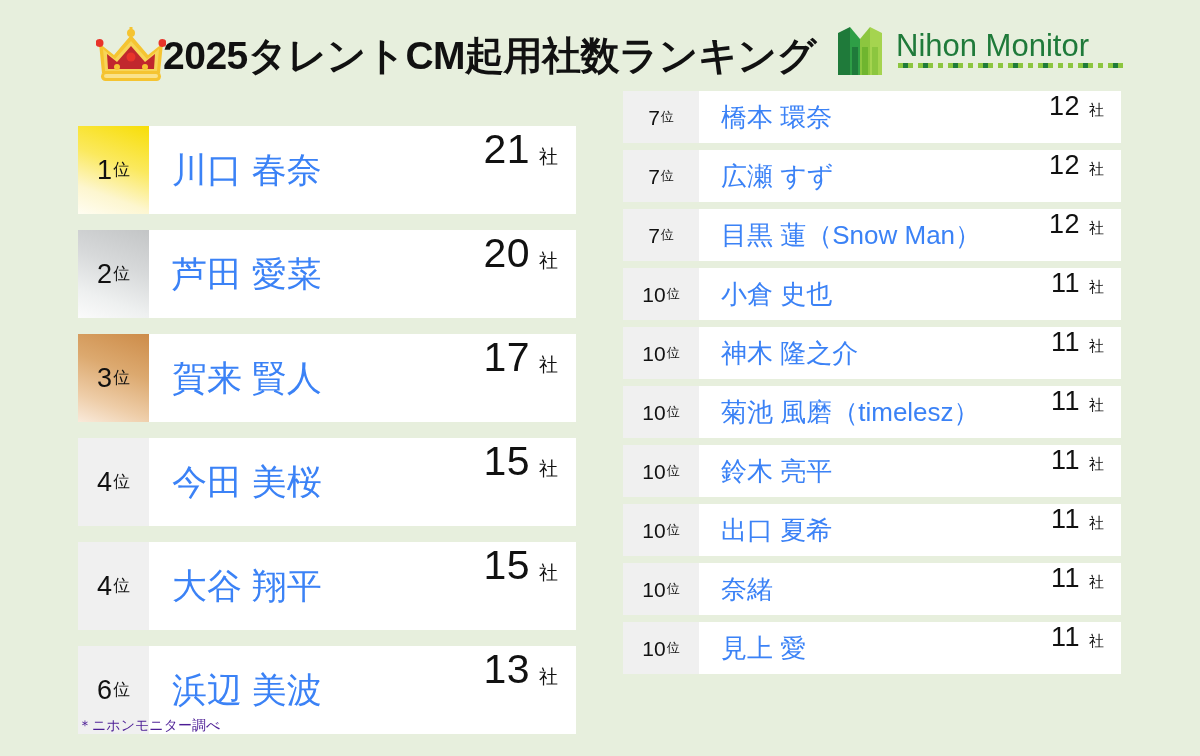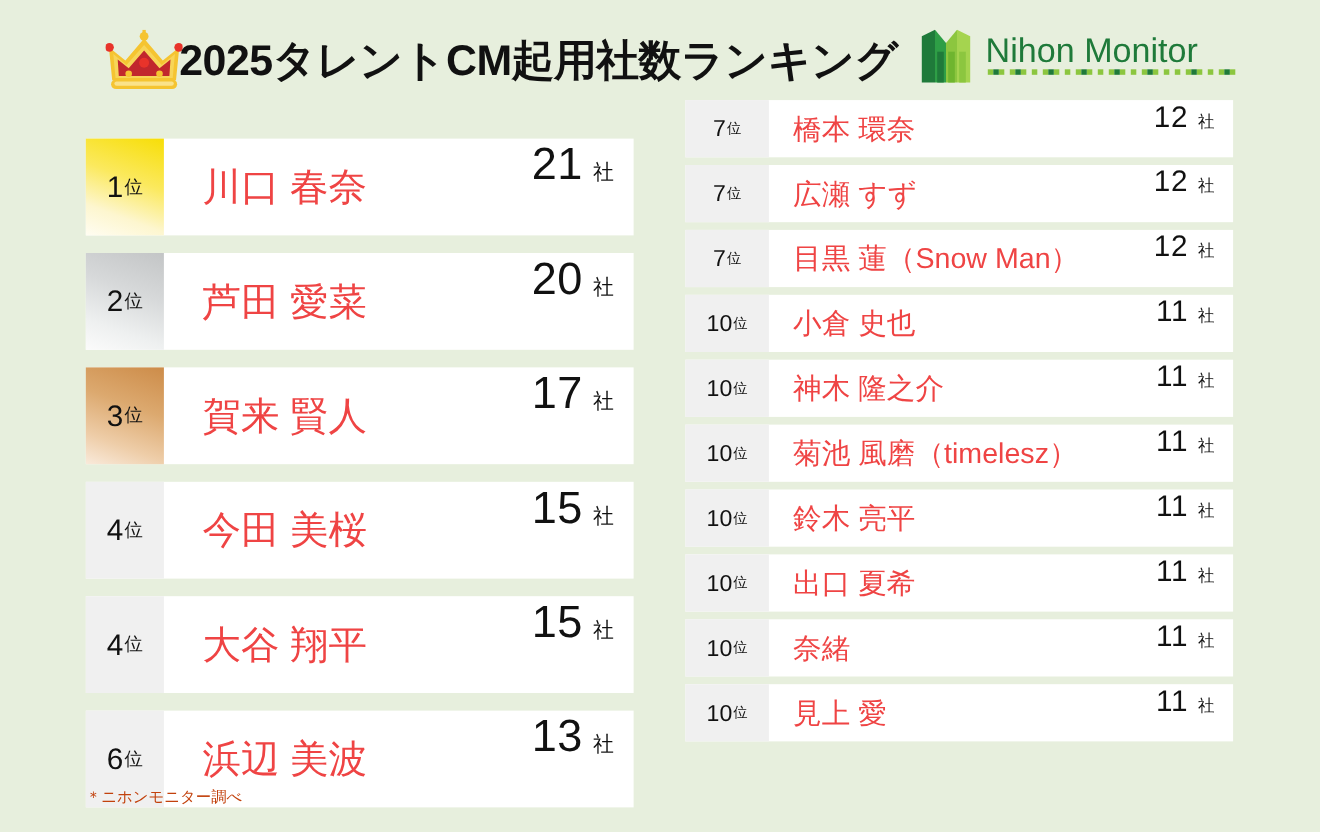--- a/index.html
+++ b/index.html
@@ -106,24 +106,24 @@
   
   .row.medal-gold   .rank-badge { background: linear-gradient(200deg, #f7de07 0%, #fbe95e 42%, #fdf6cf 75%, #fffdf2 100%); }
   .row.medal-silver .rank-badge { background: linear-gradient(200deg, #c3c5c6 0%, #d7d9da 40%, #eef0f0 75%, #fbfbfb 100%); }
   .row.medal-bronze .rank-badge { background: linear-gradient(200deg, #cd8c49 0%, #dca96f 40%, #eecda8 75%, #f9eadb 100%); }
 
   .talent-name {
     flex: 1 1 auto;
     display: flex;
     align-items: center;
     white-space: nowrap;
-    color: #ef4444;
-  }
-
-  .col-left .talent-name { font-size: 35px; padding-left: 23px; margin-left: 12px; }
+    color: #3b82f6;
+  }
+
+  .col-left .talent-name { font-size: 35px; padding-left: 23px; }
   .col-right .talent-name { font-size: 26px; padding-left: 22px; }
 
   .count {
     flex: 0 0 auto;
     display: flex;
     align-items: baseline;
     justify-content: flex-end;
     white-space: nowrap;
   }
 
@@ -143,23 +143,22 @@
 
   
   .footnotes {
     position: absolute;
     left: 78px;
     bottom: 18px;
     width: 1070px;
   }
   .footnote {
     white-space: nowrap;
-    color: #c2410c;
+    color: #4c1d95;
     line-height: 1.7;
-    font-family: Liberation Serif, serif;
   }
   .footnote-1 { font-size: 14px; }
   .footnote-2 { font-size: 13px; }
 </style>
 </head>
 <body>
 
 <div class="header">
 
   <span class="crown-icon">

